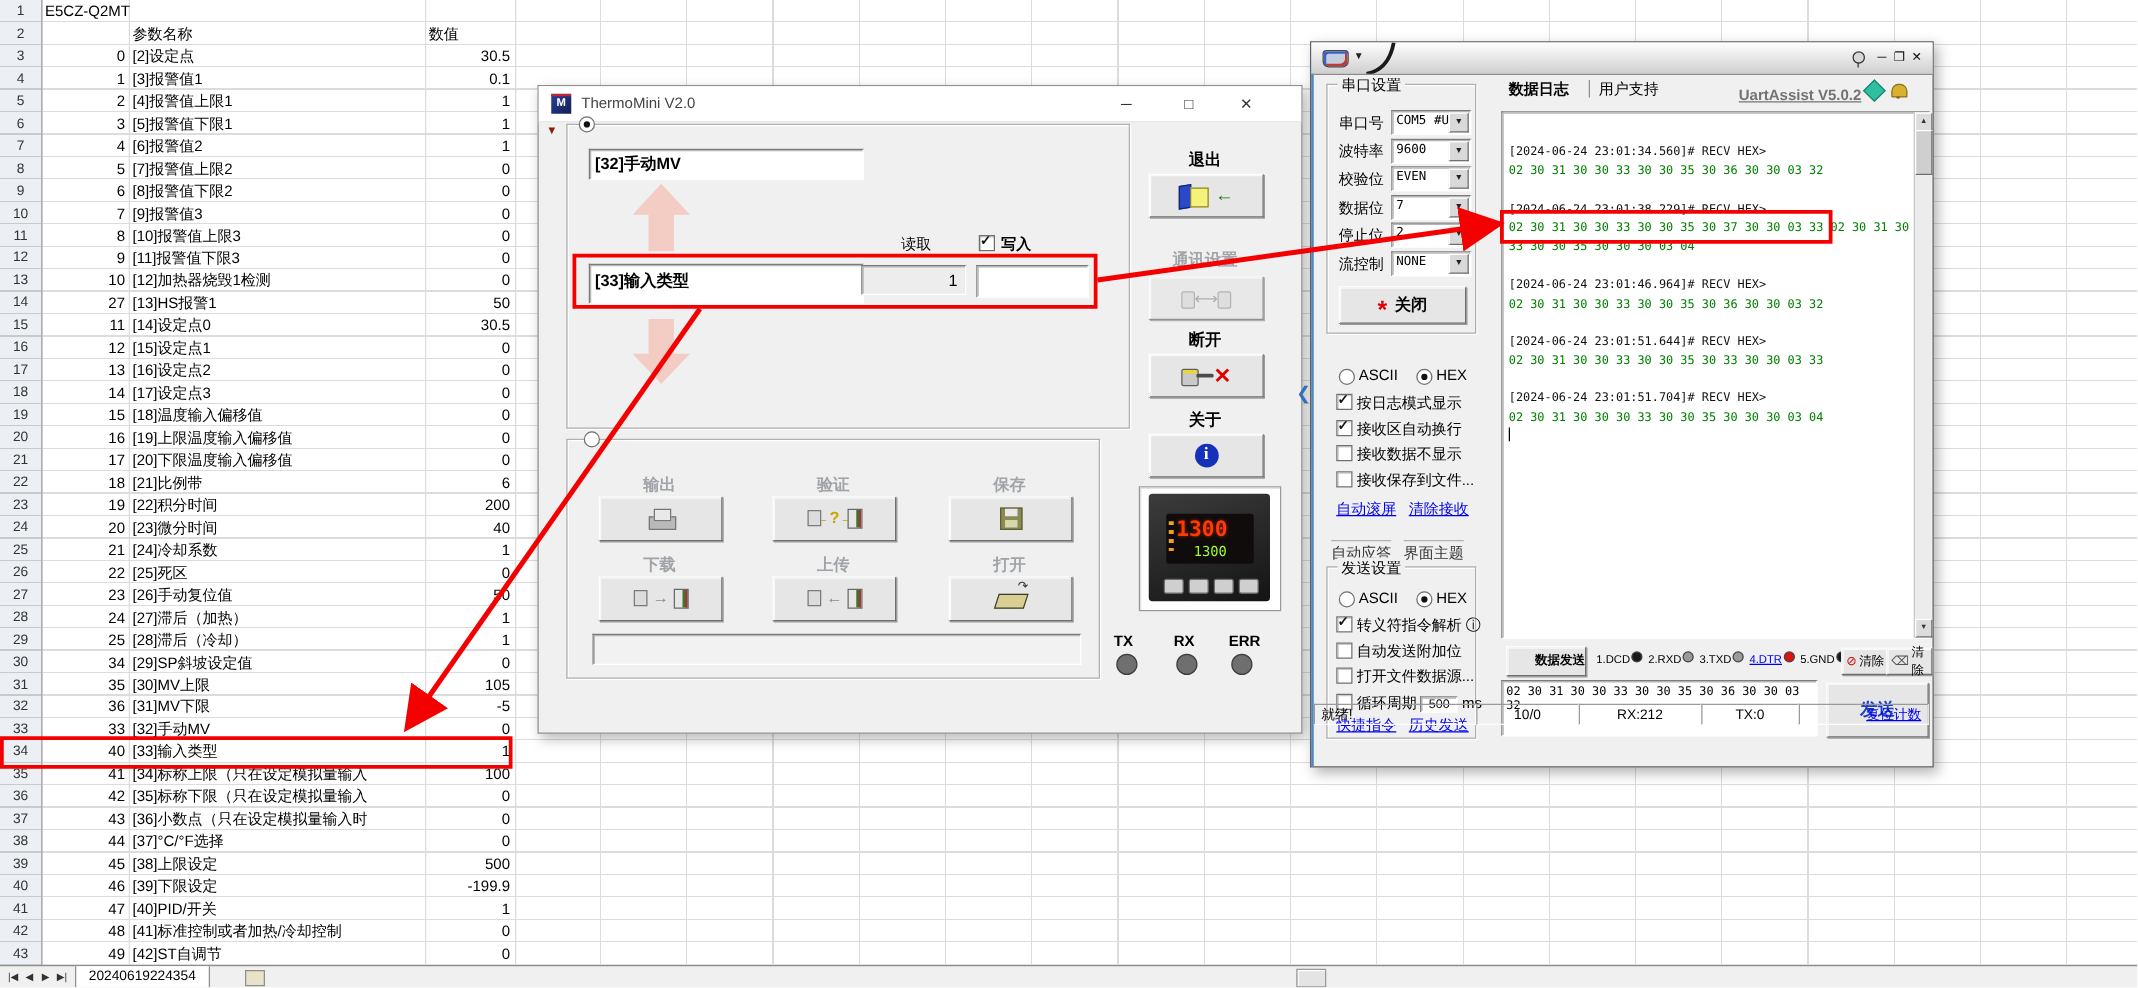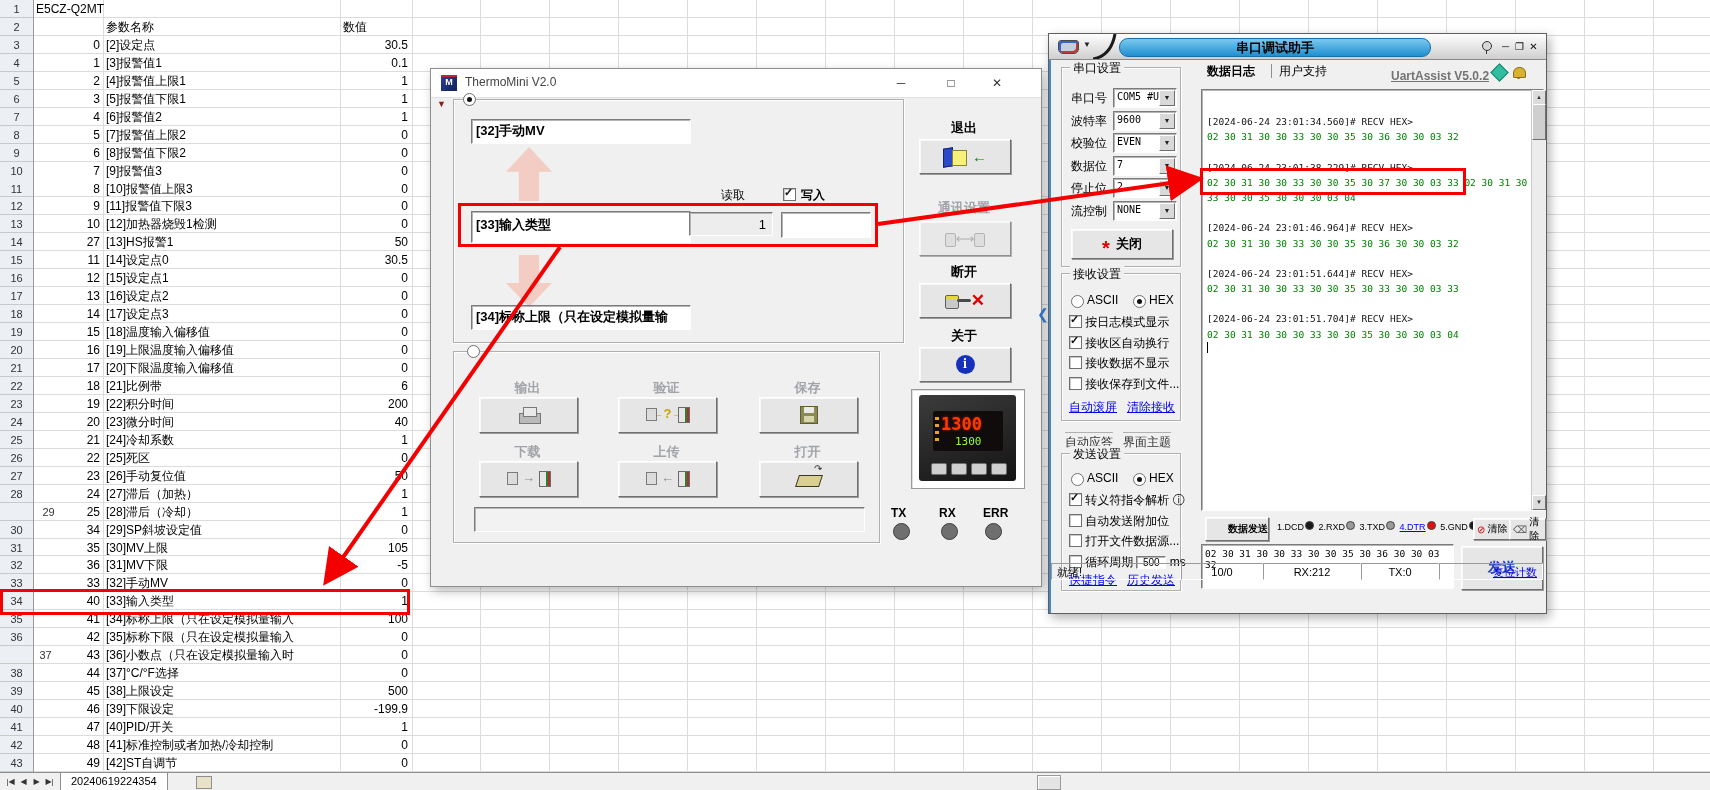--- a/index.html
+++ b/index.html
@@ -192,29 +192,29 @@
         <div class="xl-rownum" style="top: 323.1px;">19</div>
         <div class="xl-rownum" style="top: 341.05px;">20</div>
         <div class="xl-rownum" style="top: 359px;">21</div>
         <div class="xl-rownum" style="top: 376.95px;">22</div>
         <div class="xl-rownum" style="top: 394.9px;">23</div>
         <div class="xl-rownum" style="top: 412.85px;">24</div>
         <div class="xl-rownum" style="top: 430.8px;">25</div>
         <div class="xl-rownum" style="top: 448.75px;">26</div>
         <div class="xl-rownum" style="top: 466.7px;">27</div>
         <div class="xl-rownum" style="top: 484.65px;">28</div>
-        <div class="xl-rownum" style="top: 502.6px; margin-left: 32px;">29</div>
+        <div class="xl-rownum" style="top: 502.6px;">29</div>
         <div class="xl-rownum" style="top: 520.55px;">30</div>
         <div class="xl-rownum" style="top: 538.5px;">31</div>
         <div class="xl-rownum" style="top: 556.45px;">32</div>
         <div class="xl-rownum" style="top: 574.4px;">33</div>
         <div class="xl-rownum" style="top: 592.35px;">34</div>
         <div class="xl-rownum" style="top: 610.3px;">35</div>
         <div class="xl-rownum" style="top: 628.25px;">36</div>
-        <div class="xl-rownum" style="top: 646.2px; padding-left: 29px;">37</div>
+        <div class="xl-rownum" style="top: 646.2px;">37</div>
         <div class="xl-rownum" style="top: 664.15px;">38</div>
         <div class="xl-rownum" style="top: 682.1px;">39</div>
         <div class="xl-rownum" style="top: 700.05px;">40</div>
         <div class="xl-rownum" style="top: 718px;">41</div>
         <div class="xl-rownum" style="top: 735.95px;">42</div>
         <div class="xl-rownum" style="top: 753.9px;">43</div>
       </div>
     <div id="xl-title">E5CZ-Q2MT</div>
     <div id="xl-h-name">参数名称</div>
     <div id="xl-h-val">数值</div>
@@ -451,21 +451,20 @@
 
     <div class="lbl" style="position:absolute;left:262px;top:118px;width:80px;text-align:center;font-weight:normal;">读取</div>
     <span class="cb on" style="position:absolute;left:352px;top:119px;"></span>
     <div class="lbl" style="position:absolute;left:370px;top:118px;font-weight:bold;">写入</div>
 
     <div class="tm-field sunken" style="left:40px;top:142px;width:210px;height:26px;line-height:22px;">[33]输入类型</div>
     <div class="sunken" style="position:absolute;left:258px;top:143px;width:84px;height:24px;background:#ededed;font-size:13px;text-align:right;line-height:24px;padding-right:6px;box-sizing:border-box;">1</div>
     <div class="sunken" style="position:absolute;left:350px;top:143px;width:88px;height:24px;"></div>
 
     <div class="pink-arrow pa-dn" style="left:75px;top:186px;width:46px;height:52px;"></div>
-    <div class="tm-field sunken" style="left:40px;top:236px;width:210px;height:19px;">[34]标称上限（只在设定模拟量输</div>
 
     <div class="grp" style="left:22px;top:282px;width:425px;height:190px;"></div>
     <div class="rd" style="left:36px;top:276px;"></div>
     <div id="tm-actions">
         <div class="tm-actlbl" style="left: 48px; top: 310px;">输出</div>
         <div class="tm-actbtn raised" style="left: 48px; top: 328px;">
           <span class="ic ic-printer"></span>
         </div>
         <div class="tm-actlbl" style="left: 187px; top: 310px;">验证</div>
         <div class="tm-actbtn raised" style="left: 187px; top: 328px;">
@@ -536,21 +535,20 @@
   </div>
 
   <div id="ua" class="win">
     <div id="ua-chevron">❮</div>
     <div id="ua-titlebar">
       <div id="ua-dbicon"></div>
       <div id="ua-caret">▼</div>
       <svg id="ua-swoosh" width="30" height="25">
         <path d="M0,25 Q18,22 22,0" stroke="#1a1a1a" stroke-width="3" fill="none"></path>
       </svg>
-      <div id="ua-pill">串口调试助手</div>
       <div id="ua-pin"></div>
       <div class="ua-wbtn" style="left:450px">─</div>
       <div class="ua-wbtn" style="left:464px">❐</div>
       <div class="ua-wbtn" style="left:478px">✕</div>
     </div>
 
     <div class="grp" style="left:12px;top:33px;width:118px;height:198px;">
       <span class="grp-title">串口设置</span>
     </div>
     <div id="ua-serial-rows">
@@ -583,23 +581,20 @@
         <div class="dd" style="left: 64px; top: 166.5px; width: 62px;">
           <span class="ddv">NONE</span>
           <span class="dda">▼</span>
         </div>
       </div>
     <div id="ua-closebtn" class="raised">
       <span class="star">*</span>
       <span>关闭</span>
     </div>
 
-    <div class="grp" style="left:12px;top:239px;width:118px;height:146px;">
-      <span class="grp-title">接收设置</span>
-    </div>
     <div id="ua-recv-radios">
         <div class="rd" style="left: 22px; top: 261px;"></div>
         <div class="ua-row-lbl" style="left: 38px; top: 259px;">ASCII</div>
         <div class="rd on" style="left: 84px; top: 261px;"></div>
         <div class="ua-row-lbl" style="left: 100px; top: 259px;">HEX</div>
       </div>
     <div id="ua-recv-checks">
         <div class="ua-check-row" style="left: 20px; top: 280px;"><span class="cb on"></span><span> 按日志模式显示</span></div>
         <div class="ua-check-row" style="left: 20px; top: 300.5px;"><span class="cb on"></span><span> 接收区自动换行</span></div>
         <div class="ua-check-row" style="left: 20px; top: 321px;"><span class="cb"></span><span> 接收数据不显示</span></div>

